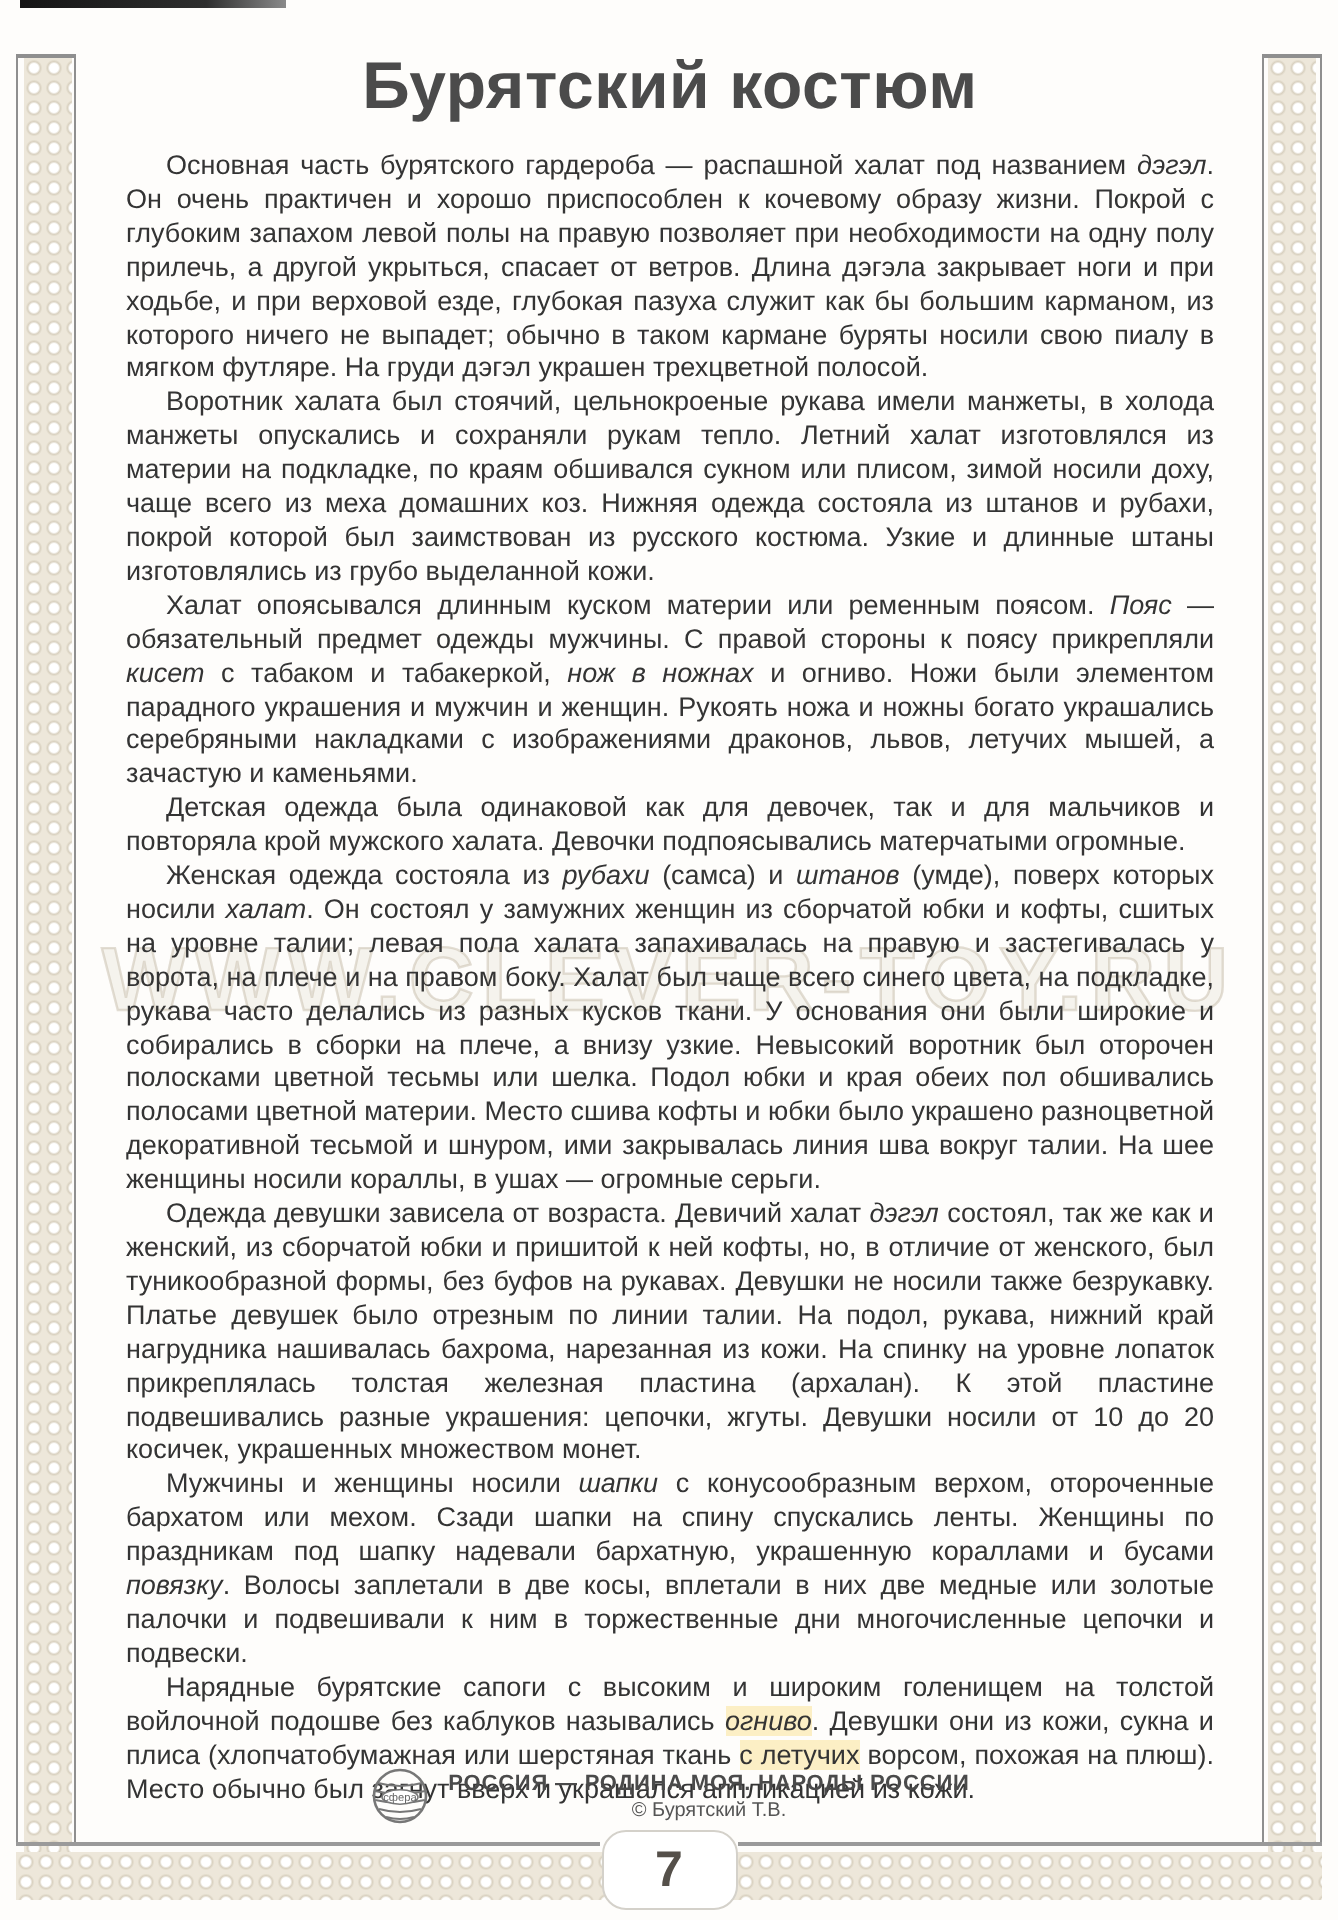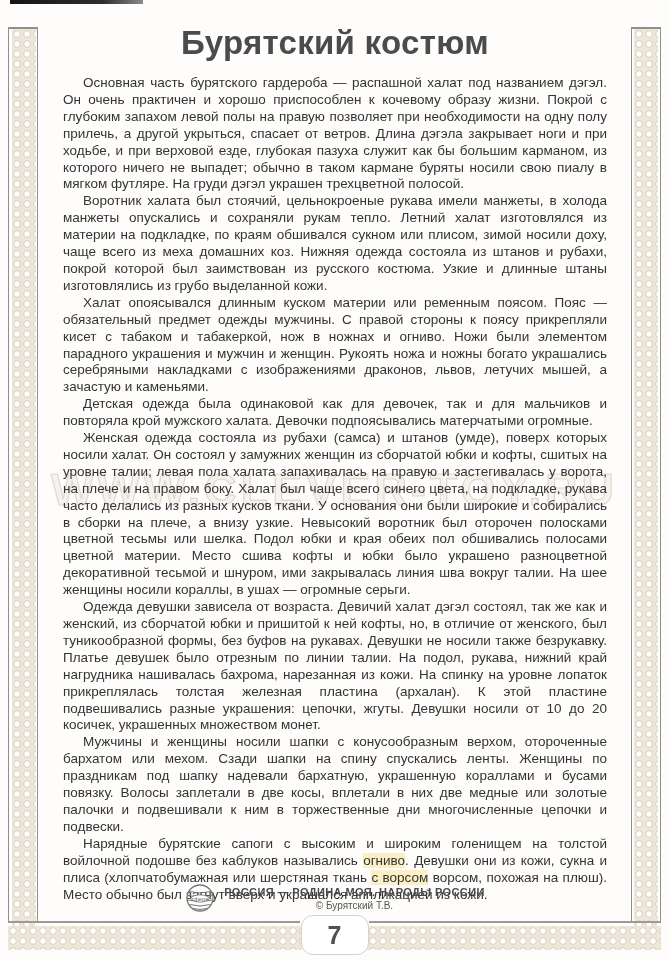--- a/index.html
+++ b/index.html
@@ -50,21 +50,21 @@
     text-align:right;
   }
   
   .content{position:absolute;left:63px;right:62px;top:24px;}
   .title{
     margin:0 0 13px 0;text-align:center;
     font-size:33px;font-weight:bold;color:#4b4b4b;letter-spacing:0.3px;
   }
   .body-text{font-size:13.5px;line-height:16.9px;color:#343434;text-align:justify;}
   .body-text p{margin:0;text-indent:20px;}
-  .it{margin-top:20px;}
+  .it{font-style:italic;margin-top:20px;}
   .hl{background:rgba(250,222,130,0.45);}
   
   .footer{
     position:absolute;left:63px;right:62px;top:883px;
     display:flex;align-items:center;justify-content:center;gap:9px;
   }
   .footer .txt{text-align:center;}
   .series{font-size:11px;font-weight:bold;color:#4a4a4a;letter-spacing:0.4px;}
   .copyright{font-size:10px;color:#555555;margin-top:2px;}
 </style>
@@ -94,21 +94,21 @@
 <div class="content">
   <h1 class="title">Бурятский костюм</h1>
   <div class="body-text">
       <p><span>Основная часть бурятского гардероба — распашной халат под названием </span><span class="it">дэгэл</span><span>. Он очень практичен и хорошо приспособлен к кочевому образу жизни. Покрой с глубоким запахом левой полы на правую позволяет при необходимости на одну полу прилечь, а другой укрыться, спасает от ветров. Длина дэгэла закрывает ноги и при ходьбе, и при верховой езде, глубокая пазуха служит как бы большим карманом, из которого ничего не выпадет; обычно в таком кармане буряты носили свою пиалу в мягком футляре. На груди дэгэл украшен трехцветной полосой.</span></p>
       <p><span>Воротник халата был стоячий, цельнокроеные рукава имели манжеты, в холода манжеты опускались и сохраняли рукам тепло. Летний халат изготовлялся из материи на подкладке, по краям обшивался сукном или плисом, зимой носили доху, чаще всего из меха домашних коз. Нижняя одежда состояла из штанов и рубахи, покрой которой был заимствован из русского костюма. Узкие и длинные штаны изготовлялись из грубо выделанной кожи.</span></p>
       <p><span>Халат опоясывался длинным куском материи или ременным поясом. </span><span class="it">Пояс</span><span> — обязательный предмет одежды мужчины. С правой стороны к поясу прикрепляли </span><span class="it">кисет</span><span> с табаком и табакеркой, </span><span class="it">нож в ножнах</span><span> и огниво. Ножи были элементом парадного украшения и мужчин и женщин. Рукоять ножа и ножны богато украшались серебряными накладками с изображениями драконов, львов, летучих мышей, а зачастую и каменьями.</span></p>
       <p><span>Детская одежда была одинаковой как для девочек, так и для мальчиков и повторяла крой мужского халата. Девочки подпоясывались матерчатыми огромные.</span></p>
       <p><span>Женская одежда состояла из </span><span class="it">рубахи</span><span> (самса) и </span><span class="it">штанов</span><span> (умде), поверх которых носили </span><span class="it">халат</span><span>. Он состоял у замужних женщин из сборчатой юбки и кофты, сшитых на уровне талии; левая пола халата запахивалась на правую и застегивалась у ворота, на плече и на правом боку. Халат был чаще всего синего цвета, на подкладке, рукава часто делались из разных кусков ткани. У основания они были широкие и собирались в сборки на плече, а внизу узкие. Невысокий воротник был оторочен полосками цветной тесьмы или шелка. Подол юбки и края обеих пол обшивались полосами цветной материи. Место сшива кофты и юбки было украшено разноцветной декоративной тесьмой и шнуром, ими закрывалась линия шва вокруг талии. На шее женщины носили кораллы, в ушах — огромные серьги.</span></p>
       <p><span>Одежда девушки зависела от возраста. Девичий халат </span><span class="it">дэгэл</span><span> состоял, так же как и женский, из сборчатой юбки и пришитой к ней кофты, но, в отличие от женского, был туникообразной формы, без буфов на рукавах. Девушки не носили также безрукавку. Платье девушек было отрезным по линии талии. На подол, рукава, нижний край нагрудника нашивалась бахрома, нарезанная из кожи. На спинку на уровне лопаток прикреплялась толстая железная пластина (архалан). К этой пластине подвешивались разные украшения: цепочки, жгуты. Девушки носили от 10 до 20 косичек, украшенных множеством монет.</span></p>
       <p><span>Мужчины и женщины носили </span><span class="it">шапки</span><span> с конусообразным верхом, отороченные бархатом или мехом. Сзади шапки на спину спускались ленты. Женщины по праздникам под шапку надевали бархатную, украшенную кораллами и бусами </span><span class="it">повязку</span><span>. Волосы заплетали в две косы, вплетали в них две медные или золотые палочки и подвешивали к ним в торжественные дни многочисленные цепочки и подвески.</span></p>
-      <p><span>Нарядные бурятские сапоги с высоким и широким голенищем на толстой войлочной подошве без каблуков назывались </span><span class="it hl">огниво</span><span>. Девушки они из кожи, сукна и плиса (хлопчатобумажная или шерстяная ткань </span><span class="hl">с ворсом</span><span> ворсом, похожая на плюш). Место обычно был загнут вверх и украшался аппликацией из кожи.</span></p>
+      <p><span>Нарядные бурятские сапоги с высоким и широким голенищем на толстой войлочной подошве без каблуков назывались </span><span class="it hl">огниво</span><span>. Девушки они из кожи, сукна и плиса (хлопчатобумажная или шерстяная ткань </span><span class="hl">с летучих</span><span> ворсом, похожая на плюш). Место обычно был загнут вверх и украшался аппликацией из кожи.</span></p>
     </div>
 </div>
 
 <div class="footer">
   <svg width="30" height="30" viewBox="0 0 30 30">
     <circle cx="15" cy="15" r="13" fill="none" stroke="#777" stroke-width="1.3"></circle>
     <path d="M4,8.5 Q15,11.5 26,8.5" fill="none" stroke="#777" stroke-width="1"></path>
     <path d="M2.4,12.5 Q15,15.5 27.6,12.5" fill="none" stroke="#777" stroke-width="1"></path>
     <path d="M2.6,17 Q15,20 27.4,17" fill="none" stroke="#777" stroke-width="1"></path>
     <path d="M4.5,21.5 Q15,24.5 25.5,21.5" fill="none" stroke="#777" stroke-width="1"></path>

